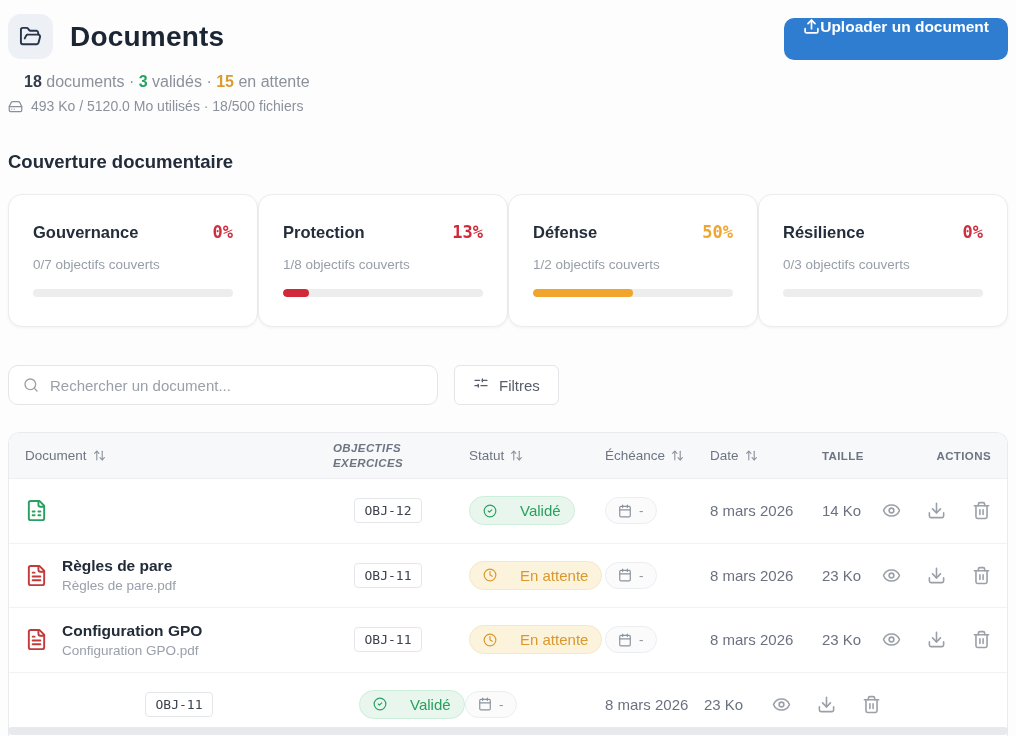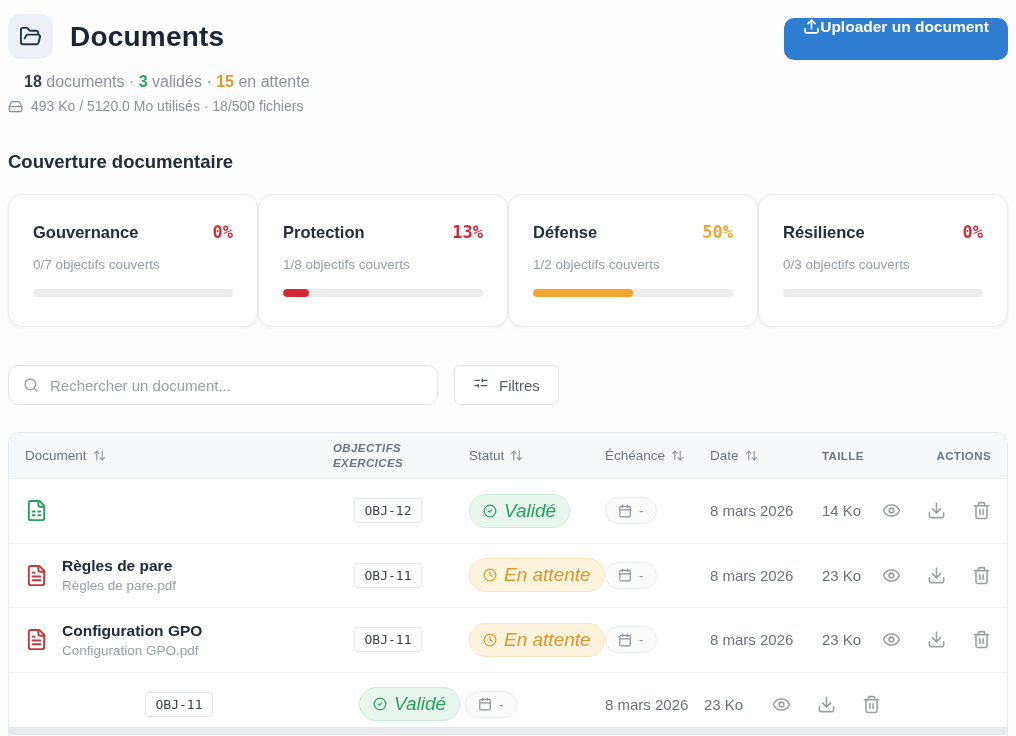--- a/index.html
+++ b/index.html
@@ -96,22 +96,22 @@
   .file-ic.pdf { color: #c23b3b; }
   .doc-title { font-size: 15.5px; font-weight: 700; color: #222b38; white-space: nowrap; }
   .doc-file { font-size: 13.5px; color: #99a0a9; margin-top: 3px; white-space: nowrap; }
   .cell-obj { display: flex; justify-content: center; }
   .obj-badge {
     font-family: "DejaVu Sans Mono", monospace; font-size: 13px; color: #3c4450;
     border: 1px solid #e4e6ea; background: #fff; border-radius: 4px; padding: 4px 10px; white-space: nowrap;
   }
   .cell-statut { padding-left: 26px; }
   .pill {
-    display: inline-flex; align-items: center; gap: 7px; font-size: 19px;
-    border-radius: 999px; padding: 5px 13px; white-space: nowrap; font-style: italic;
+    display: inline-flex; align-items: center; gap: 23px; font-size: 15px;
+    border-radius: 999px; padding: 5px 13px; white-space: nowrap;
   }
   .pill svg { width: 14px; height: 14px; }
   .pill.valid { background: #e9f6ee; color: #27a15f; border: 1px solid #cdeeda; }
   .pill.pending { background: #fcf3dd; color: #d9982e; border: 1px solid #f7e7c3; }
   .cell-echeance { padding-left: 22px; }
   .ech-pill {
     display: inline-flex; align-items: center; gap: 7px; border: 1px solid #ebedf0;
     background: #fbfbfc; border-radius: 999px; padding: 5px 12px; color: #8b929b; font-size: 13.5px;
   }
   .ech-pill svg { width: 14px; height: 14px; }

